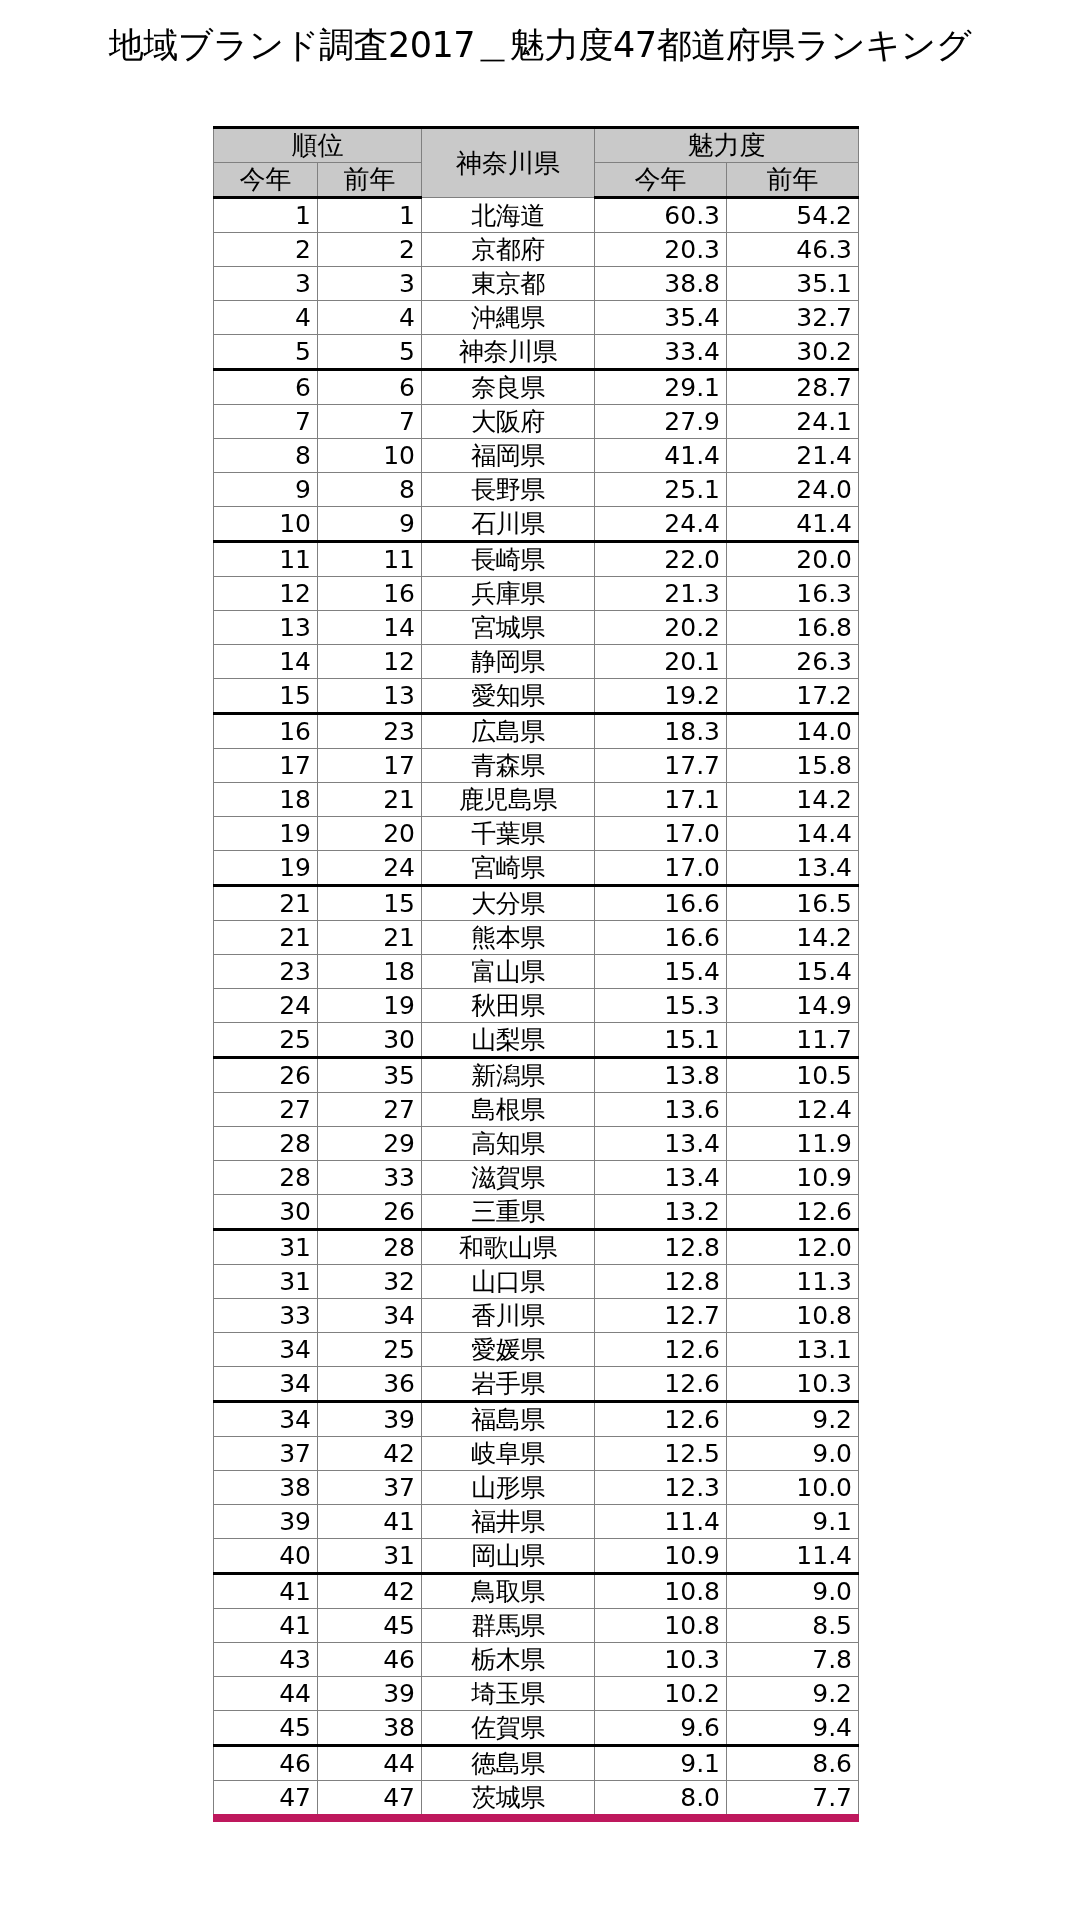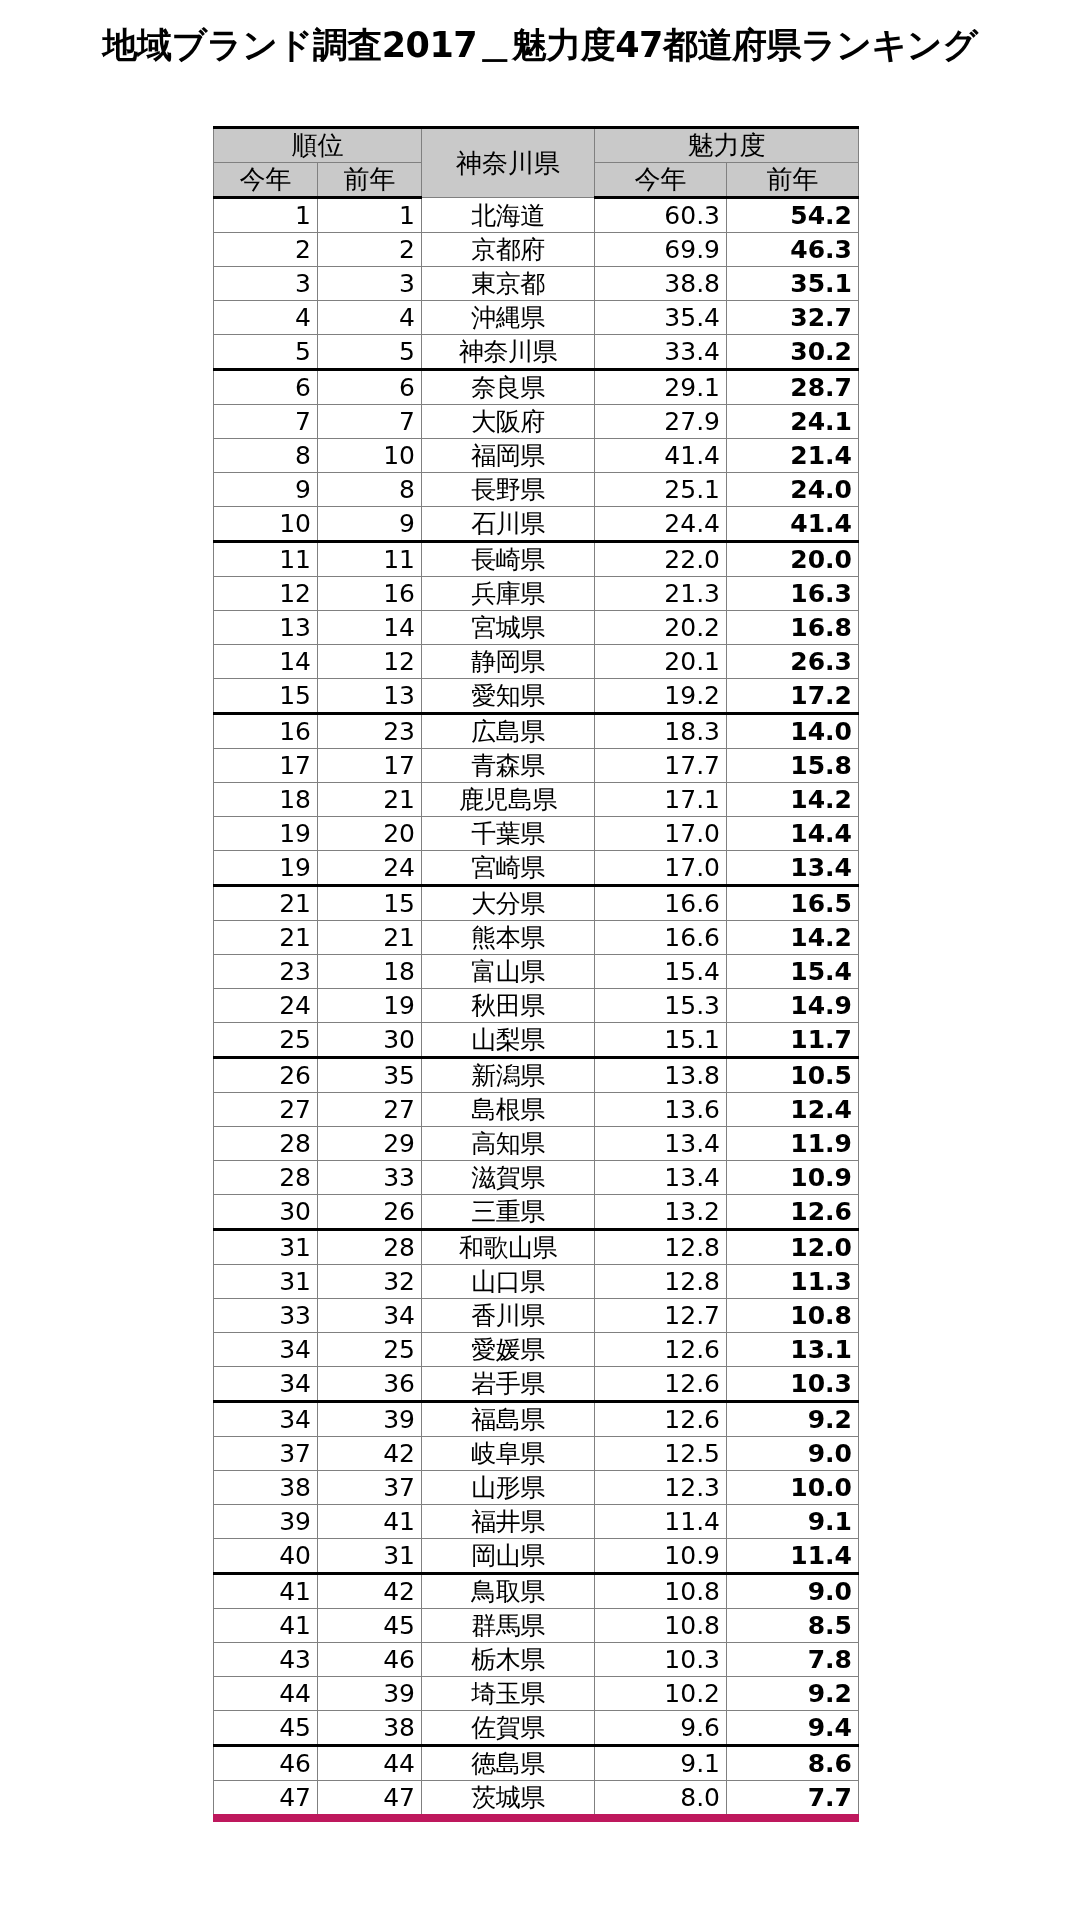--- a/index.html
+++ b/index.html
@@ -15,21 +15,21 @@
     overflow: hidden;
   }
 
   #page-title {
     position: absolute;
     top: 22px;
     left: 0;
     width: 1080px;
     text-align: center;
     font-size: 35px;
-    font-weight: bold;
+    font-weight: normal;
     letter-spacing: -0.5px;
     color: #000000;
     font-family: "DejaVu Sans", "Liberation Sans", sans-serif;
     white-space: nowrap;
   }
 
   #table-wrap {
     position: absolute;
     left: 213px;
     top: 126px;
@@ -72,21 +72,21 @@
     font-size: 25px;
   }
 
   
   table.rank-table { border: 0; }
 
   thead tr:first-child th { border-top: 3px solid #000000; }
   thead tr:last-child th  { border-bottom: 3px solid #000000; }
 
   th.edge-left, td.edge-left   { border-left: 3px solid #000000; }
-  th.edge-right, td.edge-right { border-right: 3px solid #000000; font-weight: bold; }
+  th.edge-right, td.edge-right { border-right: 3px solid #000000; }
 
   
   th.sep-left, td.sep-left { border-left: 2px solid #000000; }
 
   tbody tr.group-end td { border-bottom: 3px solid #000000; }
   tbody tr:last-child td { border-bottom: 8px solid #be185d; }
 
   td.num { text-align: right; padding-right: 8px; }
   td.pref { text-align: center; padding-left: 6px; letter-spacing: -0.5px; }
 </style>
@@ -122,21 +122,21 @@
           <td class="num edge-left">1</td>
           <td class="num">1</td>
           <td class="pref sep-left">北海道</td>
           <td class="num sep-left">60.3</td>
           <td class="num edge-right">54.2</td>
         </tr>
         <tr>
           <td class="num edge-left">2</td>
           <td class="num">2</td>
           <td class="pref sep-left">京都府</td>
-          <td class="num sep-left">69.9</td>
+          <td class="num sep-left">20.3</td>
           <td class="num edge-right">46.3</td>
         </tr>
         <tr>
           <td class="num edge-left">3</td>
           <td class="num">3</td>
           <td class="pref sep-left">東京都</td>
           <td class="num sep-left">38.8</td>
           <td class="num edge-right">35.1</td>
         </tr>
         <tr>

